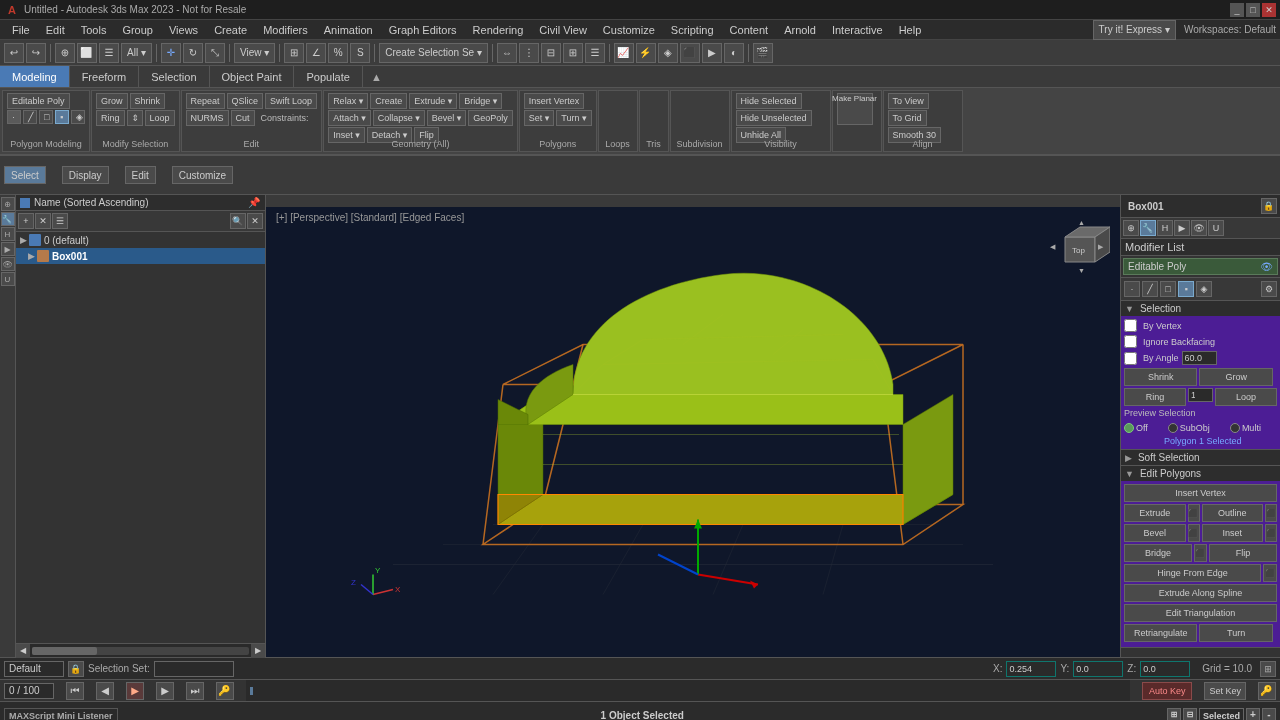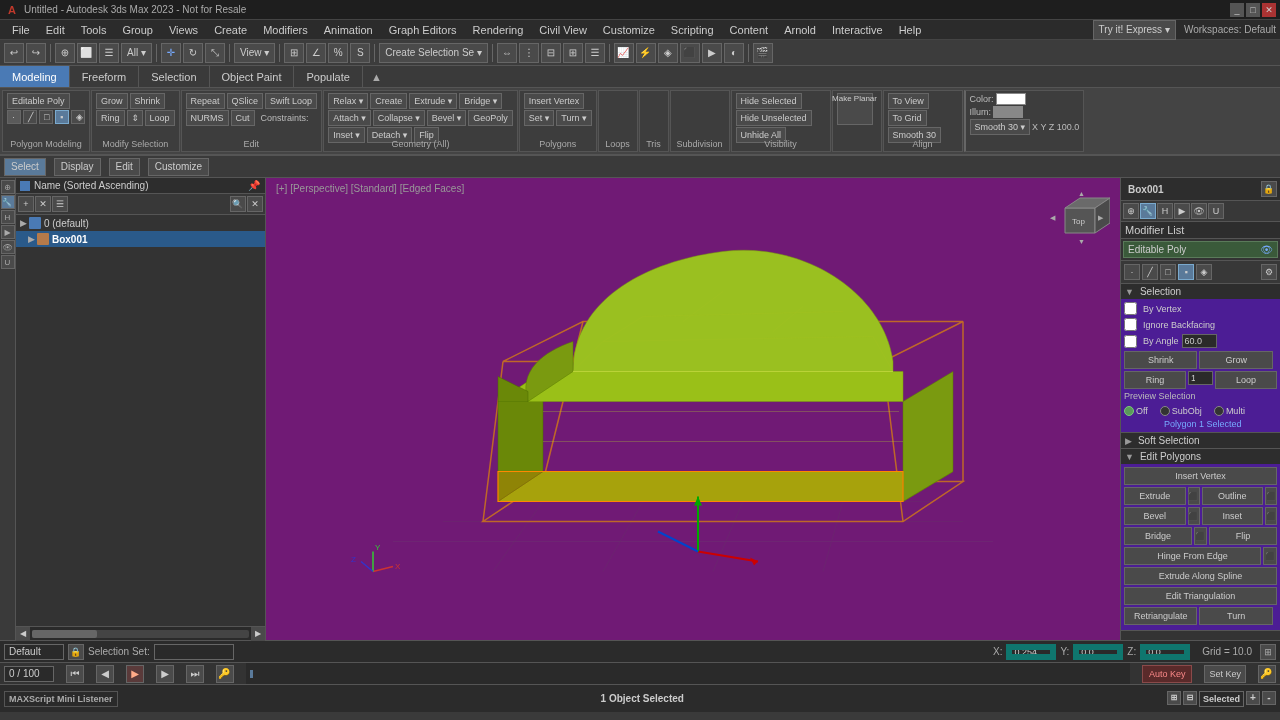--- a/index.html
+++ b/index.html
@@ -39,21 +39,21 @@
     
     #scene-panel { width: 250px; background: #333; border-right: 1px solid #555; display: flex; flex-direction: column; }
     #scene-header { background: #2d2d2d; padding: 2px 4px; font-size: 10px; color: #ccc; border-bottom: 1px solid #555; display: flex; justify-content: space-between; align-items: center; }
     #scene-toolbar { display: flex; align-items: center; padding: 2px; gap: 1px; background: #383838; border-bottom: 1px solid #555; }
     .scene-tb-icon { width: 16px; height: 16px; background: #4a4a4a; border: 1px solid #666; display: flex; align-items: center; justify-content: center; font-size: 9px; cursor: pointer; color: #ccc; }
     .scene-item { display: flex; align-items: center; padding: 2px 4px; cursor: pointer; }
     .scene-item.selected { background: #2a5a8a; }
     .scene-item-indent { padding-left: 12px; }
 
     
-    #viewport { flex: 1; background: #701a75; position: relative; overflow: hidden; }
+    #viewport { flex: 1; background: #0f172a; position: relative; overflow: hidden; margin-top: 12px; }
     #viewport-label { position: absolute; top: 5px; left: 10px; color: #999; font-size: 10px; z-index: 10; }
 
     
     #object-svg { position: absolute; top: 50%; left: 50%; transform: translate(-50%, -55%); width: 700px; height: 450px; }
 
     
     #gizmo { position: absolute; top: 10px; right: 10px; width: 60px; height: 60px; }
 
     
     #right-panel { width: 160px; background: #333; border-left: 1px solid #555; display: flex; flex-direction: column; overflow: hidden; }
@@ -75,26 +75,26 @@
     .btn-row { display: flex; gap: 2px; margin-bottom: 2px; }
     .box001-label { color: #ccc; font-size: 10px; padding: 2px 4px; }
     .mod-list-header { font-size: 11px; color: #ccc; padding: 2px 4px; background: #2d2d2d; border-bottom: 1px solid #555; }
     .mod-item { background: #3a5a3a; border: 1px solid #5a7a5a; padding: 2px 4px; margin: 2px; font-size: 10px; color: #ccc; display: flex; justify-content: space-between; }
     .color-swatch { width: 30px; height: 12px; border: 1px solid #888; }
 
     
     #status-bar { height: 28px; background: #2b2b2b; display: flex; align-items: center; padding: 0 4px; border-top: 1px solid #555; gap: 8px; font-size: 10px; color: #aaa; font-weight: bold; }
     #timeline { flex: 1; height: 100%; background: #2a2a2a; position: relative; cursor: pointer; }
 
-    #select-bar { display: flex; align-items: center; padding: 0 4px; gap: 8px; background: #3a3a3a; height: 22px; border-bottom: 1px solid #555; }
+    #select-bar { display: flex; align-items: center; padding: 0 4px; gap: 16px; background: #3a3a3a; height: 39px; border-bottom: 1px solid #555; }
     .sel-btn { background: #4a4a4a; border: 1px solid #666; color: #ccc; font-size: 10px; height: 18px; padding: 0 6px; cursor: pointer; }
     .sel-btn.active { background: #5a7a9a; }
 
     #bottom-bar { display: flex; align-items: center; background: #2b2b2b; height: 22px; padding: 0 4px; gap: 4px; border-top: 1px solid #555; font-size: 10px; color: #aaa; }
-    .coord-input { width: 50px; background: #2a2a2a; border: 6px solid #0f766e; color: #ccc; font-size: 9px; height: 16px; padding: 0 2px; }
+    .coord-input { width: 50px; background: #2a2a2a; border: 1px solid #0f766e; color: #ccc; font-size: 9px; height: 16px; padding: 0 2px; }
 
     #anim-controls { display: flex; align-items: center; background: #333; height: 22px; padding: 0 4px; gap: 12px; border-top: 1px solid #555; }
     .anim-btn { width: 18px; height: 18px; background: #4a4a4a; border: 1px solid #666; color: #ccc; font-size: 10px; cursor: pointer; display: flex; align-items: center; justify-content: center; }
 
     #scene-tree { flex: 1; overflow-y: auto; }
 
     .expand-arrow { color: #aaa; font-size: 9px; margin-right: 2px; }
     .obj-icon { width: 12px; height: 12px; background: #888; border-radius: 1px; margin-right: 3px; display: inline-block; }
     .obj-icon.blue { background: #4a7ab5; }
     .obj-icon.orange { background: #b57a4a; }
@@ -305,34 +305,20 @@
     </div>
     <div class="ribbon-row">
       <button class="r-btn">To Grid</button>
     </div>
     <div class="ribbon-row">
       <button class="r-btn">Smooth 30</button>
     </div>
     <div class="ribbon-group-label">Align</div>
   </div>
 
-  <div class="ribbon-group" style="min-width:120px; border-left:2px solid #666;">
-    <div class="ribbon-row">
-      <span style="font-size:9px; color:#bbb;">Color:</span>
-      <div class="color-swatch" style="background:white;"></div>
-    </div>
-    <div class="ribbon-row">
-      <span style="font-size:9px; color:#bbb;">Illum:</span>
-      <div class="color-swatch" style="background:#888;"></div>
-    </div>
-    <div class="ribbon-row">
-      <span class="r-btn">Smooth 30 ▾</span>
-      <span style="font-size:9px; color:#bbb;">X Y Z 100.0</span>
-    </div>
-  </div>
 </div>
 
 <div id="select-bar">
   <button class="sel-btn active">Select</button>
   <button class="sel-btn">Display</button>
   <button class="sel-btn">Edit</button>
   <button class="sel-btn">Customize</button>
 </div>
 
 <div id="main" style="display:flex; height:calc(720px - 20px - 20px - 26px - 22px - 68px - 22px - 22px - 18px - 18px - 22px); min-height:0;">
@@ -540,21 +526,21 @@
           <button class="half-btn">Shrink</button>
           <button class="half-btn">Grow</button>
         </div>
         <div class="btn-row">
           <button class="half-btn">Ring</button>
           <input type="number" class="prop-input" style="width: 25px;" value="1">
           <button class="half-btn">Loop</button>
         </div>
         <div class="prop-row" style="flex-direction:column; align-items:flex-start;">
           <span style="font-size:9px; color:#bbb; margin-bottom:2px;">Preview Selection</span>
-          <div style="display:flex; gap:12px; align-items:center;text-align:right;">
+          <div style="display:flex; gap:20px; align-items:center;text-align:right;">
             <span style="cursor:pointer; font-size:9px; display:flex; align-items:center;">
               <span class="radio-btn selected"></span>
               <span>Off</span>
             </span>
             <span style="cursor:pointer; font-size:9px; display:flex; align-items:center;">
               <span class="radio-btn"></span>
               <span>SubObj</span>
             </span>
             <span style="cursor:pointer; font-size:9px; display:flex; align-items:center;">
               <span class="radio-btn"></span>

